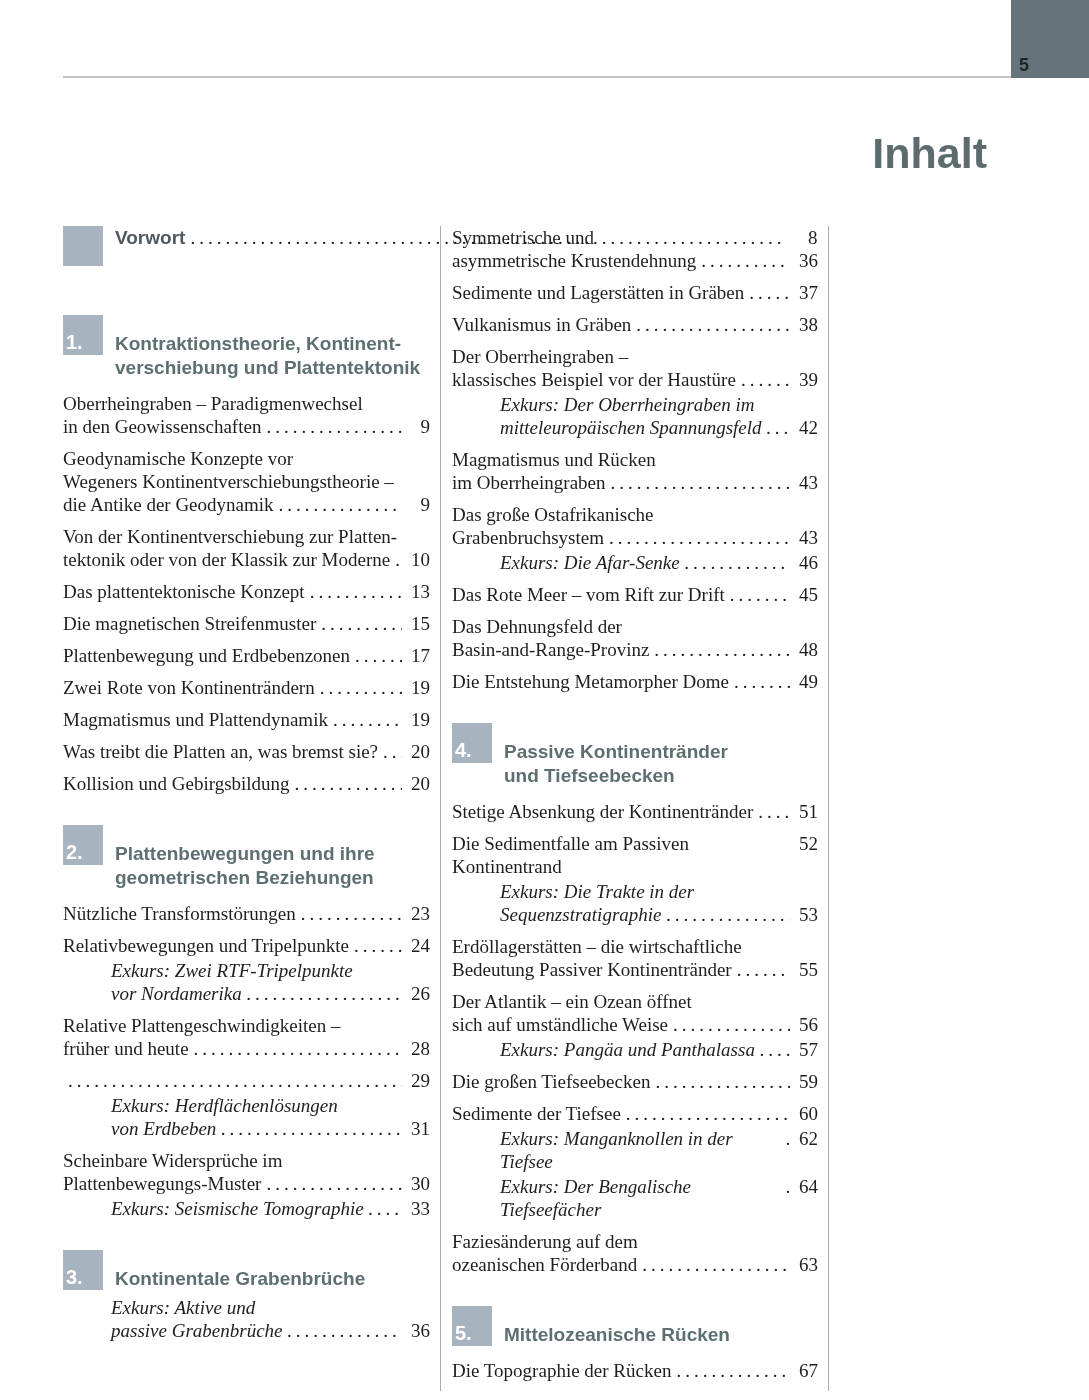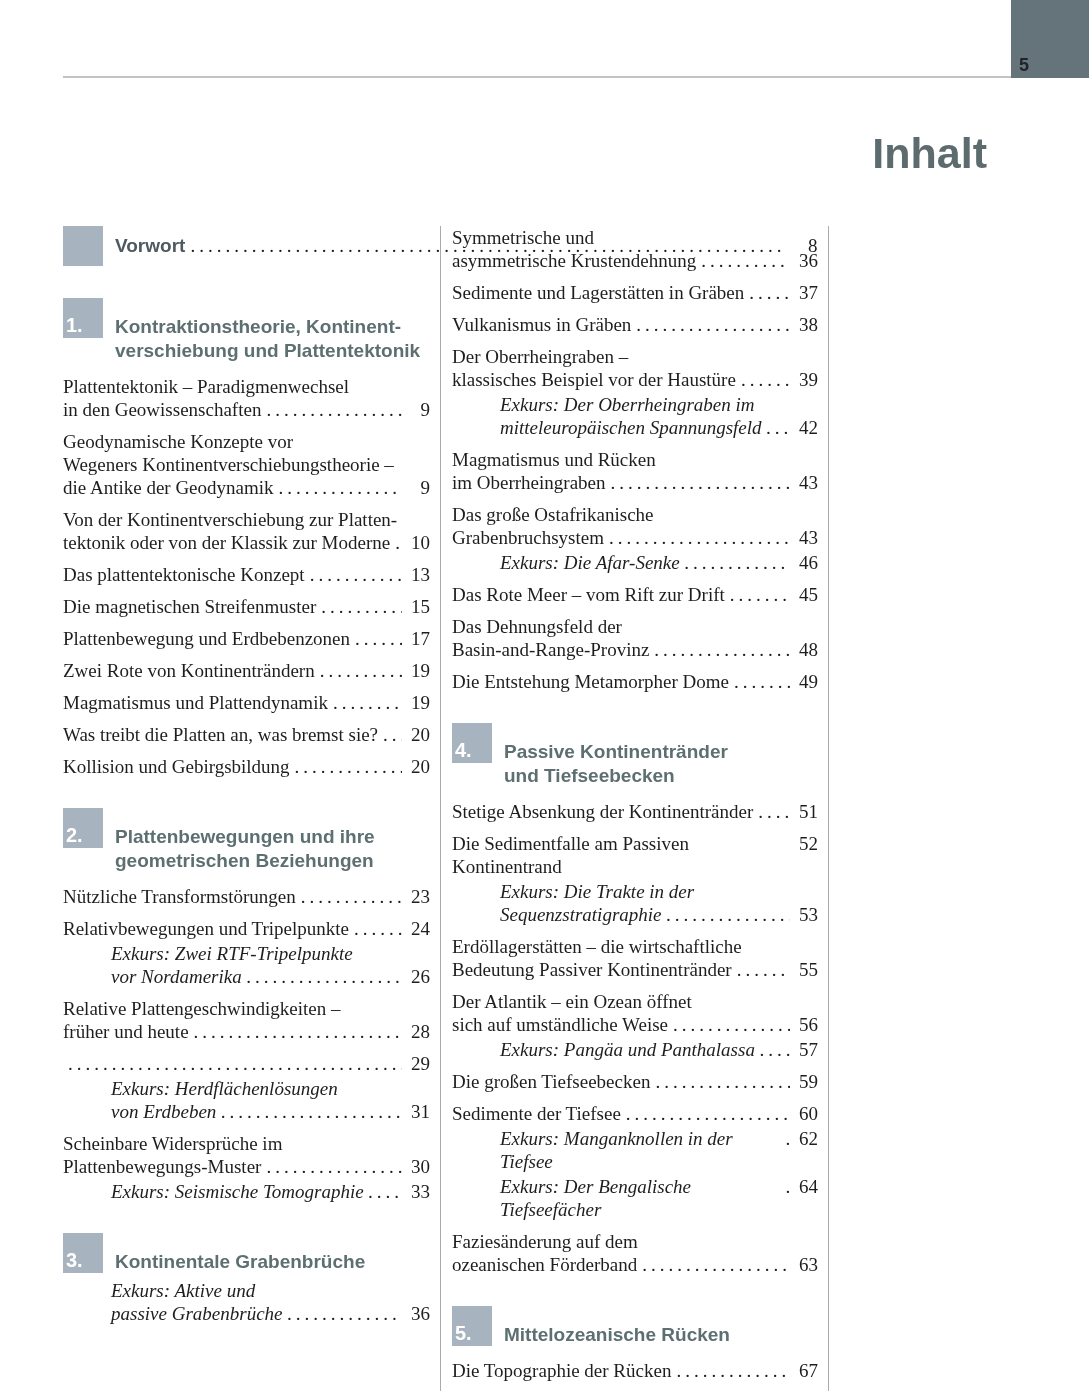--- a/index.html
+++ b/index.html
@@ -22,21 +22,21 @@
   .columns{position:absolute;left:63px;top:226px;display:flex;align-items:stretch;}
   .col{font-size:19px;line-height:23px;}
   .col-left{width:367px;padding-right:10px;border-right:1.5px solid var(--div);}
   .col-right{width:366px;padding-left:11px;padding-right:10px;border-right:1.5px solid var(--div);}
   
   .sec-box{width:40px;height:40px;background:var(--box);flex:none;display:flex;align-items:flex-end;}
   .sec-num{color:#ffffff;font-family:"Liberation Sans",sans-serif;font-weight:700;font-size:20px;line-height:1;padding:0 0 3px 3px;}
   .section-block{display:flex;margin:30px 0 12px 0;}
   .sec-title{margin-left:12px;margin-top:17px;font-family:"Liberation Sans",sans-serif;font-weight:700;font-size:19px;line-height:24px;color:var(--head);}
   
-  .intro-row{display:flex;align-items:center;margin-bottom:32px;}
+  .intro-row{display:flex;align-items:flex-start;margin-bottom:49px;}
   .intro-main{flex:1;display:flex;align-items:baseline;margin-left:12px;padding-bottom:1px;}
   .intro-label{font-family:"Liberation Sans",sans-serif;font-weight:700;font-size:19px;color:var(--preface);}
   
   .entry{margin-bottom:9px;}
   .entry .last-row{display:flex;align-items:baseline;}
   .exkurs{margin-top:-7px;padding-left:48px;font-style:italic;}
   .leader{flex:1;overflow:hidden;white-space:nowrap;padding:0 4px 0 5px;}
   .leader::after{content:"....................................................................";letter-spacing:4px;}
   .no-dots .leader::after{content:"";}
   .page-num{flex:none;min-width:28px;text-align:right;font-style:normal;}
@@ -64,21 +64,21 @@
       <div class="section-block">
         <div class="sec-box">
           <span class="sec-num">1.</span>
         </div>
         <div class="sec-title">
           <div class="sec-line">Kontraktionstheorie, Kontinent-</div>
           <div class="sec-line">verschiebung und Plattentektonik</div>
         </div>
       </div>
       <div class="entry">
-        <div class="entry-line">Plattentektonik – Paradigmenwechsel</div>
+        <div class="entry-line">Oberrheingraben – Paradigmenwechsel</div>
         <div class="last-row">
           <span class="entry-last">in den Geowissenschaften</span>
           <span class="leader"></span>
           <span class="page-num">9</span>
         </div>
       </div>
       <div class="entry">
         <div class="entry-line">Geodynamische Konzepte vor</div>
         <div class="entry-line">Wegeners Kontinentverschiebungstheorie –</div>
         <div class="last-row">

